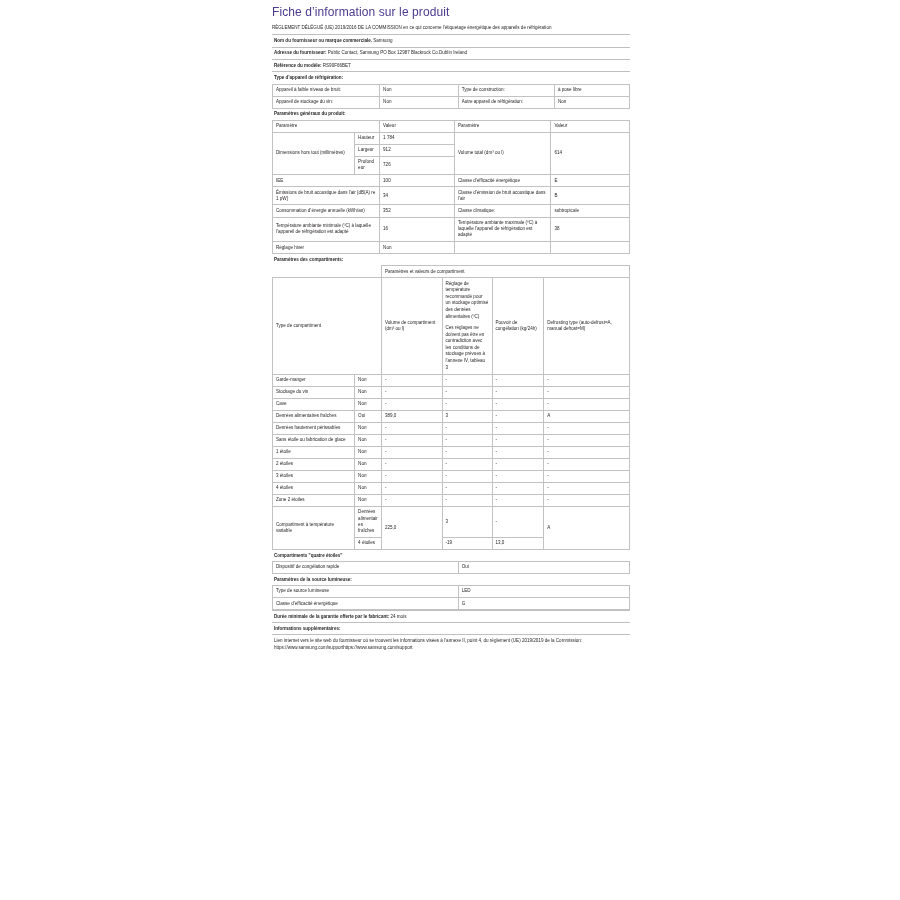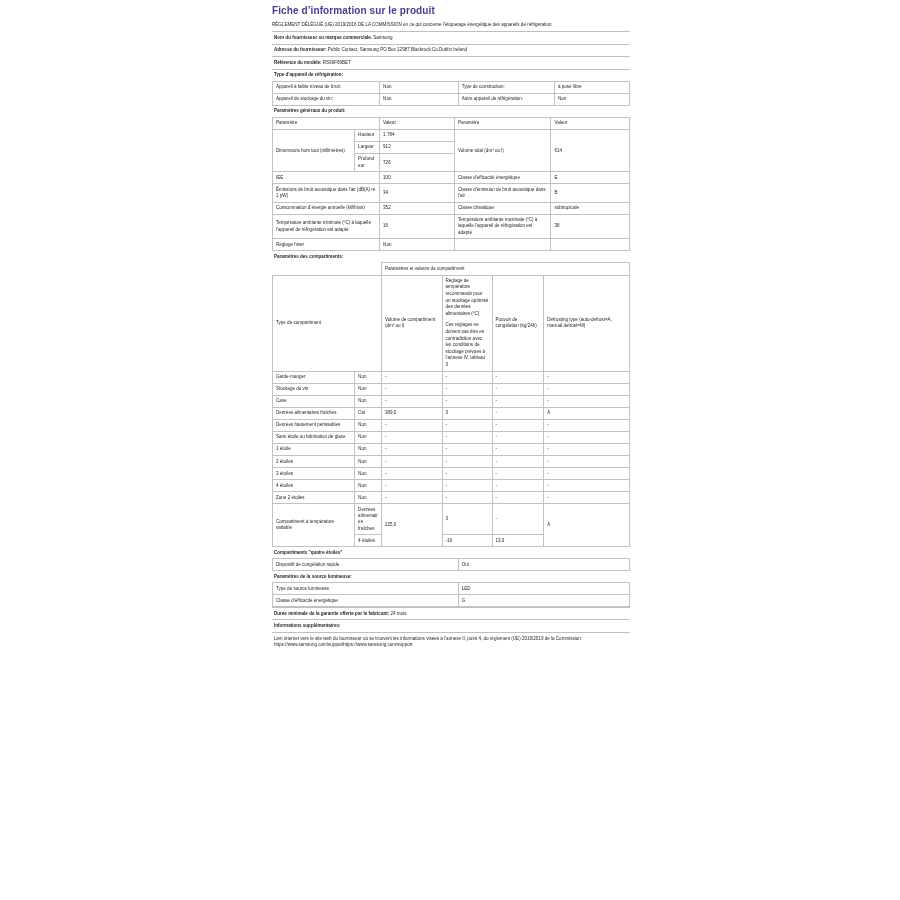--- a/index.html
+++ b/index.html
@@ -6,21 +6,21 @@
   body{
     width:900px;height:900px;background:#ffffff;
     font-family:"Liberation Sans", sans-serif;
     color:#231f20;
   }
   .page{
     position:absolute;left:272px;top:0;width:358px;height:900px;
     font-size:4.6px;line-height:1.38;
   }
   .title{
-    color:#4b3a8f;font-size:10px;font-weight:bold;
+    color:#4b3a8f;font-size:12px;font-weight:normal;
     letter-spacing:.1px;margin:4px 0 4px 0;
   }
   .regtext{font-size:4.55px;line-height:1.45;margin:0 0 3px 0;padding-right:4px;}
   .rowline{
     border-top:0.8px solid #bfbfbf;padding:2.6px 2px 2.6px 2px;font-size:4.55px;
   }
   .rowline b{font-weight:bold;}
   .sect{
     border-top:0.8px solid #bfbfbf;padding:2.6px 2px 2.2px 2px;
     font-size:4.55px;font-weight:bold;

